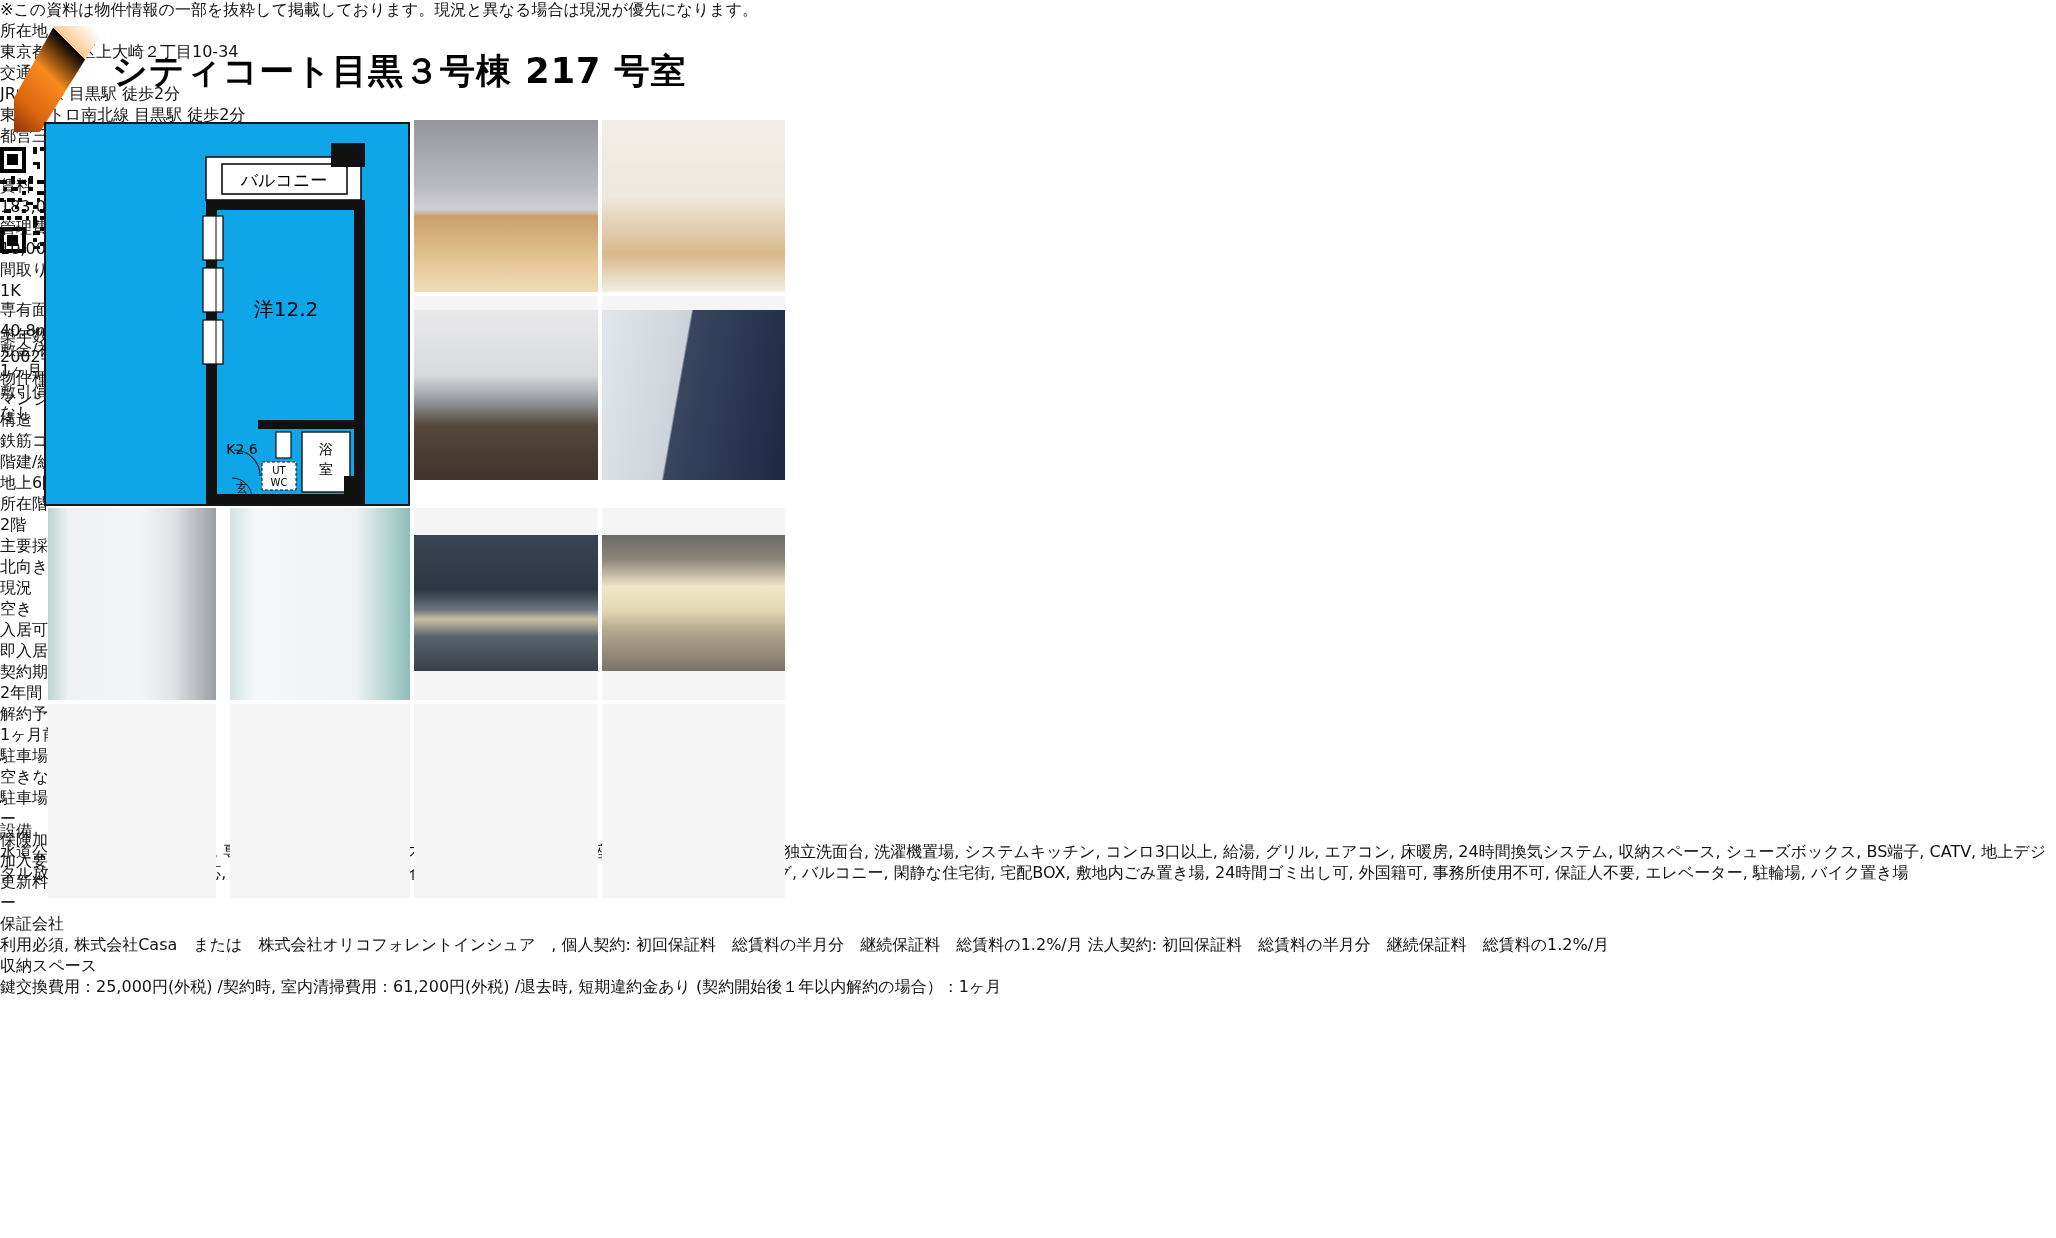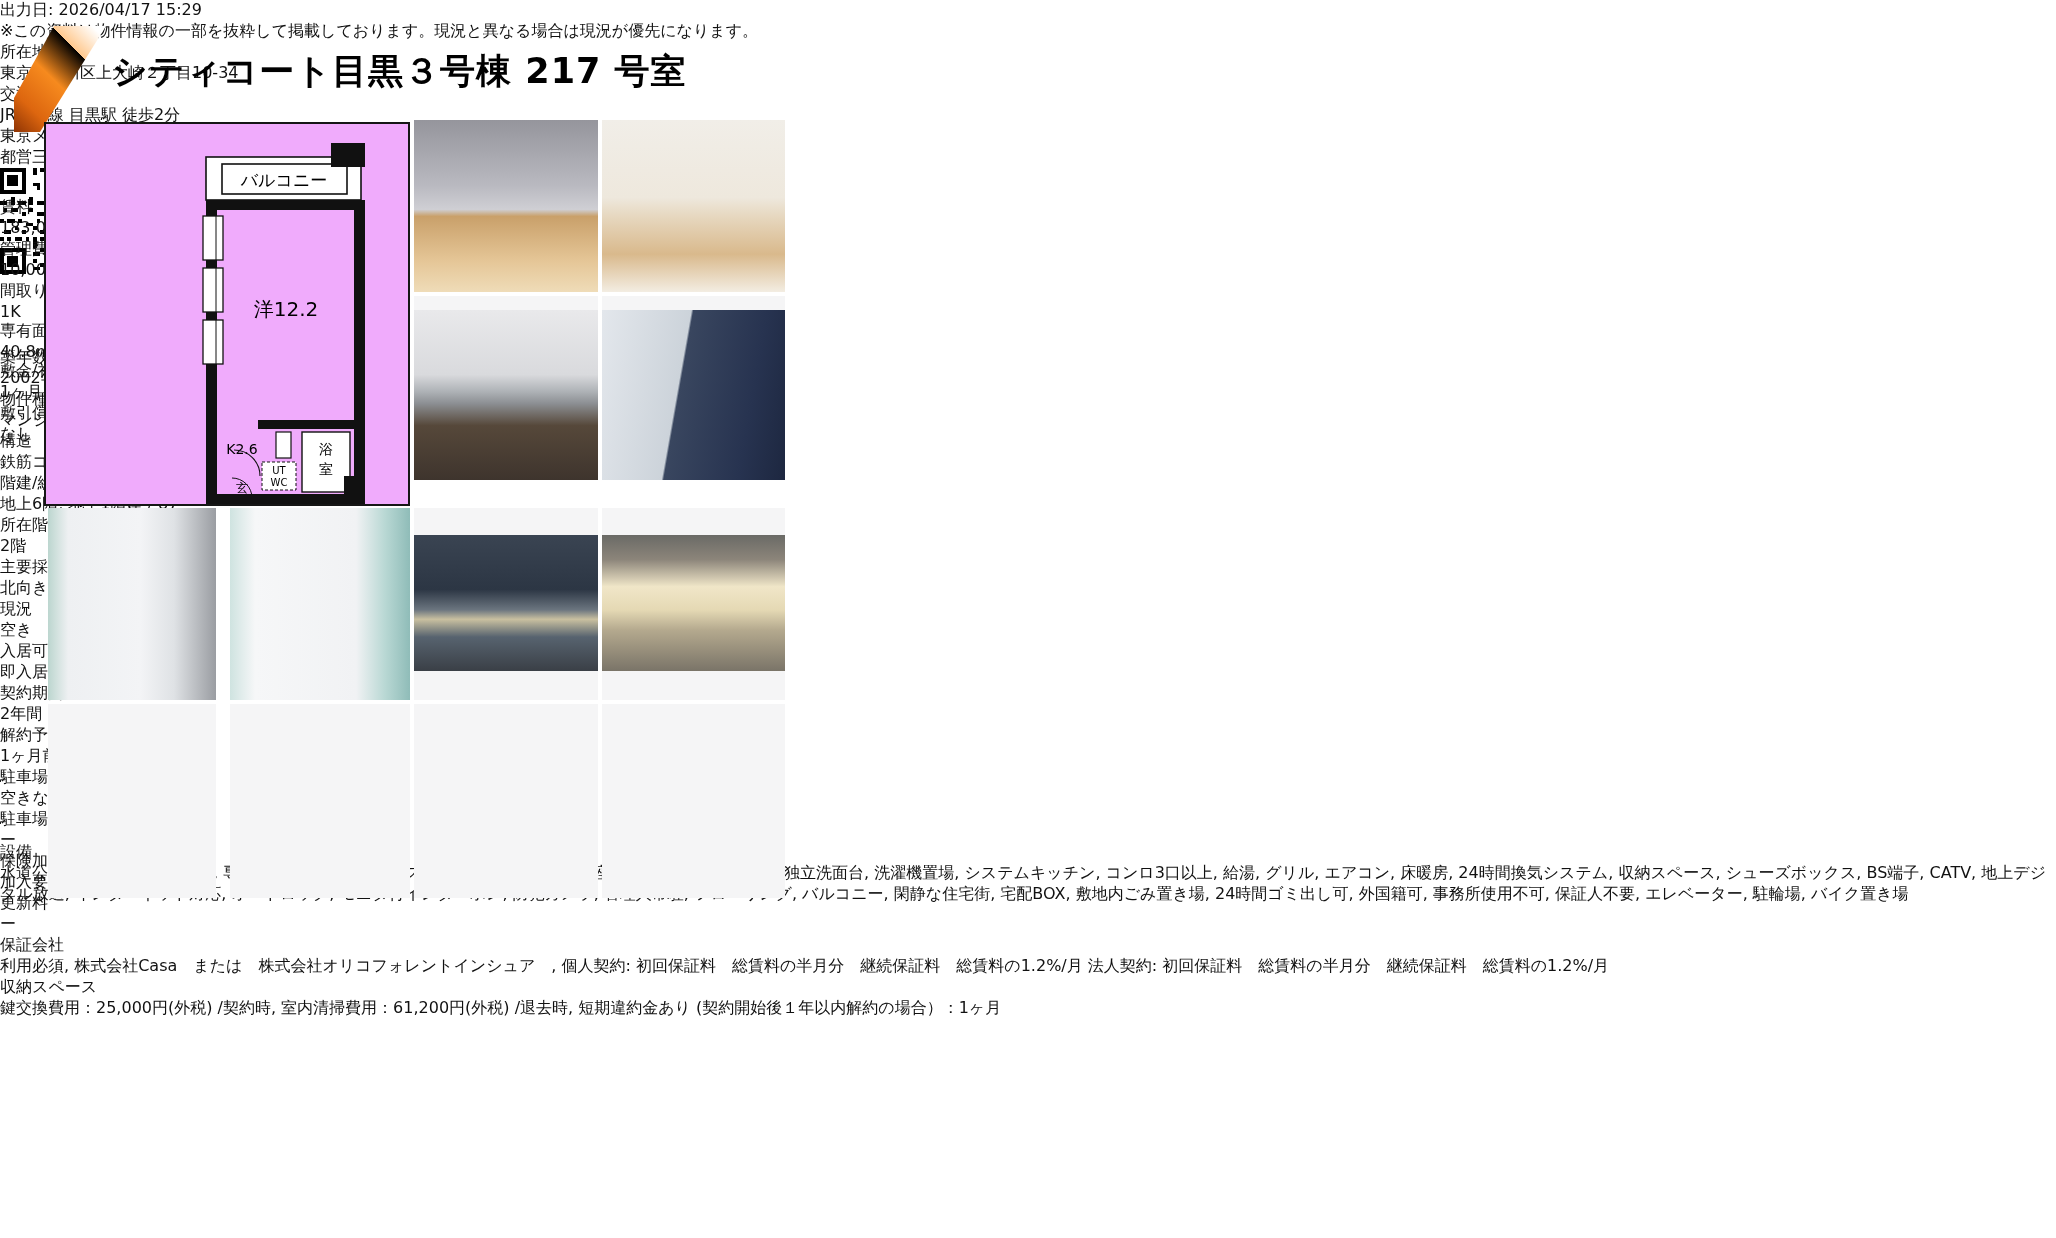--- a/index.html
+++ b/index.html
@@ -3,21 +3,21 @@
 <meta charset="utf-8">
 <style>
   html,body{margin:0;padding:0;background:#ffffff;}
   body{font-family:"DejaVu Sans","Liberation Sans",sans-serif;color:#111;}
   #page{position:relative;width:2056px;height:1238px;background:#fff;overflow:hidden;}
 
   
   .logo{position:absolute;left:14px;top:26px;width:92px;height:106px;}
   .title{position:absolute;left:112px;top:48px;width:860px;font-size:35px;font-weight:800;letter-spacing:1px;color:#000;}
 
-  .floorplan-box{position:absolute;left:44px;top:122px;width:362px;height:380px;border:2px solid #161616;background:#f0abfc;}
+  .floorplan-box{position:absolute;left:44px;top:122px;width:362px;height:380px;border:2px solid #161616;background:#0ea5e9;}
 
   .photo-cell{position:absolute;background:#f5f5f6;}
   .photo{position:absolute;left:0;width:100%;}
 
   .p-wallcorner{background:linear-gradient(180deg,#95959c 0%,#b9b9c0 38%,#cfcfd4 52%,#c9a06a 56%,#e5c697 82%,#efdcb8 100%);}
   .p-closet{background:linear-gradient(180deg,#f1eee8 0%,#eee8dd 45%,#e7d9c2 55%,#d9b98c 78%,#f3ede2 100%);}
   .p-kitchen{background:linear-gradient(180deg,#e9e9eb 0%,#d9dadd 38%,#aeb2b6 48%,#8c8f93 55%,#56483a 68%,#3e342d 100%);}
   .p-bath{background:linear-gradient(100deg,#e3e7ec 0%,#ccd3da 42%,#39465f 43%,#273350 78%,#1d2740 100%);}
   .p-toilet{background:linear-gradient(90deg,#bcd6cf 0%,#eef0f2 12%,#f3f4f6 55%,#dfe2e5 75%,#9a9da2 100%);}
   .p-washbasin{background:linear-gradient(90deg,#cfe3e0 0%,#f6f7f8 14%,#f1f2f4 70%,#b9d8d4 86%,#8fbcb8 100%);}
@@ -164,21 +164,20 @@
   <div class="photo-cell" style="left:230px;top:704px;width:180px;height:194px;">
       <div class="photo p-street" style="top:36px;height:132px;"></div>
     </div>
   <div class="photo-cell" style="left:414px;top:704px;width:184px;height:194px;">
       <div class="photo p-tree" style="top:24px;height:148px;"></div>
     </div>
   <div class="photo-cell" style="left:602px;top:704px;width:183px;height:194px;">
       <div class="photo p-night-bldg" style="top:40px;height:130px;"></div>
     </div>
 
-  <div class="footer-date">出力日: 2026/04/17 15:29</div>
   <div class="footer-note">
     <span>※この資料は物件情報の一部を抜粋して掲載しております。現況と異なる場合は現況が優先になります。</span>
   </div>
 
   <div class="tblock" style="top:30px;height:155px;">
     <div class="trow h37">
       <div class="cell lab w1">所在地</div>
       <div class="cell val locval">東京都品川区上大崎２丁目10-34</div>
     </div>
     <div class="trow h118">

